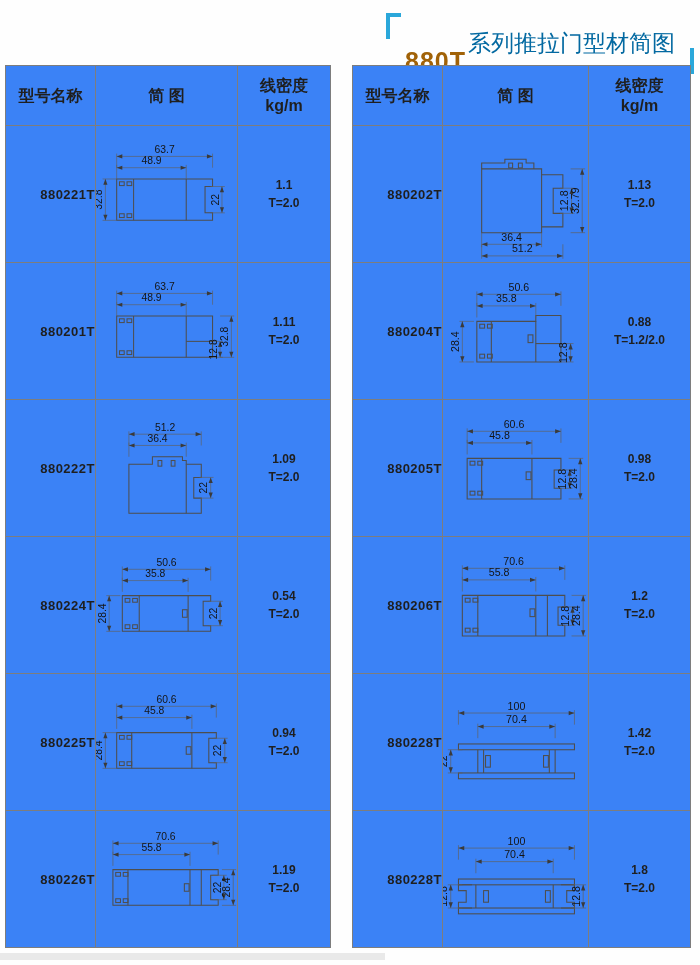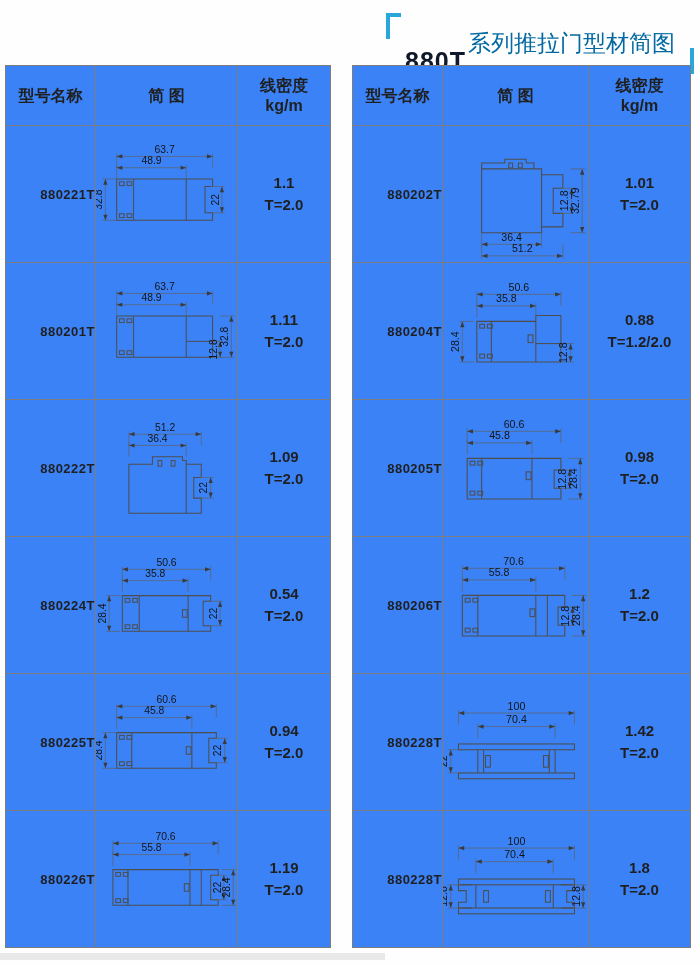--- a/index.html
+++ b/index.html
@@ -3,35 +3,35 @@
 <meta charset="utf-8">
 <style>
   html,body{margin:0;padding:0;background:#fff;}
   .page{position:relative;width:700px;height:965px;background:#fefefe;
         font-family:"Liberation Sans",sans-serif;overflow:hidden;}
   .title{position:absolute;top:13px;right:6px;display:flex;align-items:center;}
   .br-tl{width:11px;height:22px;border-left:4px solid #2aa7da;border-top:4px solid #2aa7da;
          margin-right:4px;align-self:flex-start;}
   .br-br{width:11px;height:22px;border-right:4px solid #2aa7da;border-bottom:4px solid #2aa7da;
          margin-left:4px;align-self:flex-end;}
-  .t-series{color:#0f172a;font-size:25px;font-weight:bold;letter-spacing:1px;line-height:1;margin-top:36px;}
+  .t-series{color:#a16207;font-size:25px;font-weight:bold;letter-spacing:1px;line-height:1;margin-top:36px;}
   .t-suffix{color:#0369a1;font-size:23px;font-weight:normal;margin-left:2px;line-height:1.2;}
   table.catalog{position:absolute;top:65px;border-collapse:collapse;table-layout:fixed;
                 background:#3b82f6;}
   table.catalog.left{left:5px;width:325px;}
   table.catalog.right{left:352px;width:338px;}
   .catalog th,.catalog td{border:1px solid #7d7d7d;padding:0;text-align:center;
                           vertical-align:middle;color:#1f1f1f;}
   .catalog thead tr{height:60px;}
   .catalog tbody tr{height:137px;}
   .catalog th{font-size:16px;font-weight:bold;line-height:1.25;}
   .left col.c1{width:90px}.left col.c2{width:142px}.left col.c3{width:93px}
   .right col.c1{width:90px}.right col.c2{width:146px}.right col.c3{width:102px}
   td.model{font-size:13px;font-weight:bold;letter-spacing:.5px;text-align:right;}
-  td.dens{font-size:15px;font-weight:600;line-height:1.5;}
+  td.dens{font-size:12px;font-weight:600;line-height:1.5;}
   td.diag svg{display:block;width:100%;height:133px;}
   .pl{fill:none;stroke:#4e4e4e;stroke-width:1.1;}
   .dl{stroke:#606060;stroke-width:.7;}
   .ar{fill:#3a3a3a;}
   .dt{font-size:11px;fill:#141414;font-family:"Liberation Sans",sans-serif;}
   .scan-strip{position:absolute;left:0;top:953px;width:385px;height:7px;background:#e9e9e9;}
 </style>
 </head>
 <body>
 
@@ -358,21 +358,21 @@
               <text x="129.5" y="75" text-anchor="middle" class="dt" transform="rotate(-90 129.5 75)">12.8</text>
               <line x1="147" y1="42" x2="132" y2="42" class="dl"></line>
               <line x1="147" y1="108" x2="132" y2="108" class="dl"></line>
               <line x1="144" y1="42" x2="144" y2="108" class="dl"></line>
               <polygon points="144,42 141.8,48 146.2,48" class="ar"></polygon>
               <polygon points="144,108 141.8,102 146.2,102" class="ar"></polygon>
               <text x="140.5" y="75" text-anchor="middle" class="dt" transform="rotate(-90 140.5 75)">32.79</text>
             </svg>
           </td>
           <td class="dens">
-            <div>1.01</div>
+            <div>1.13</div>
             <div>T=2.0</div>
           </td>
         </tr>
         <tr>
           <td class="model">880204T</td>
           <td class="diag">
             <svg viewBox="0 0 150 137">
               <path d="M35,58 H96 V52 H122 V100 H35 Z" class="pl"></path>
               <line x1="50" y1="58" x2="50" y2="100" class="pl"></line>
               <line x1="96" y1="58" x2="96" y2="100" class="pl"></line>

